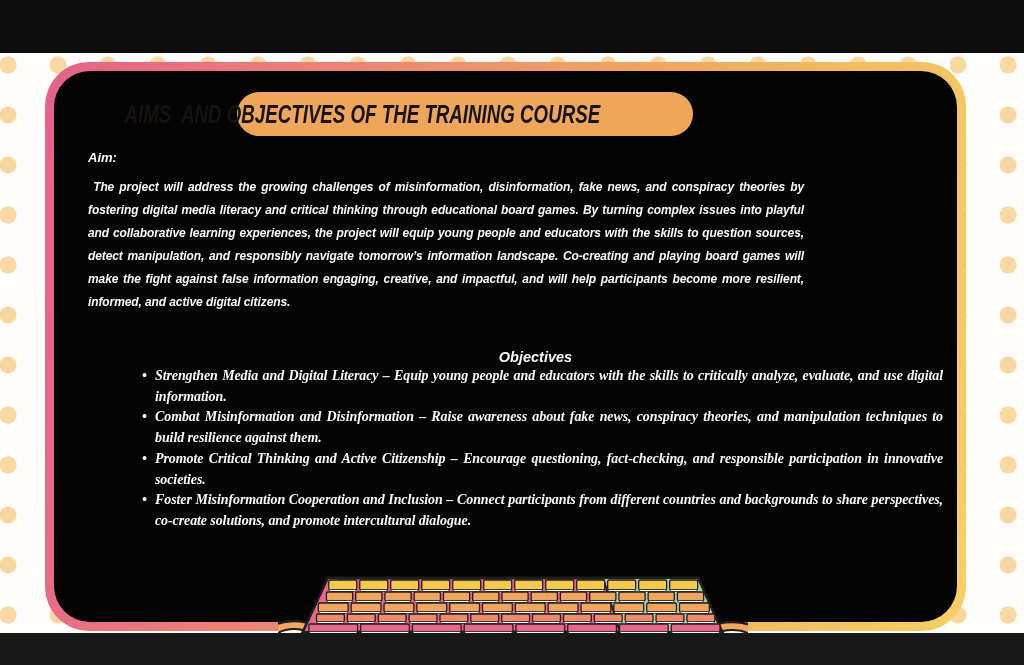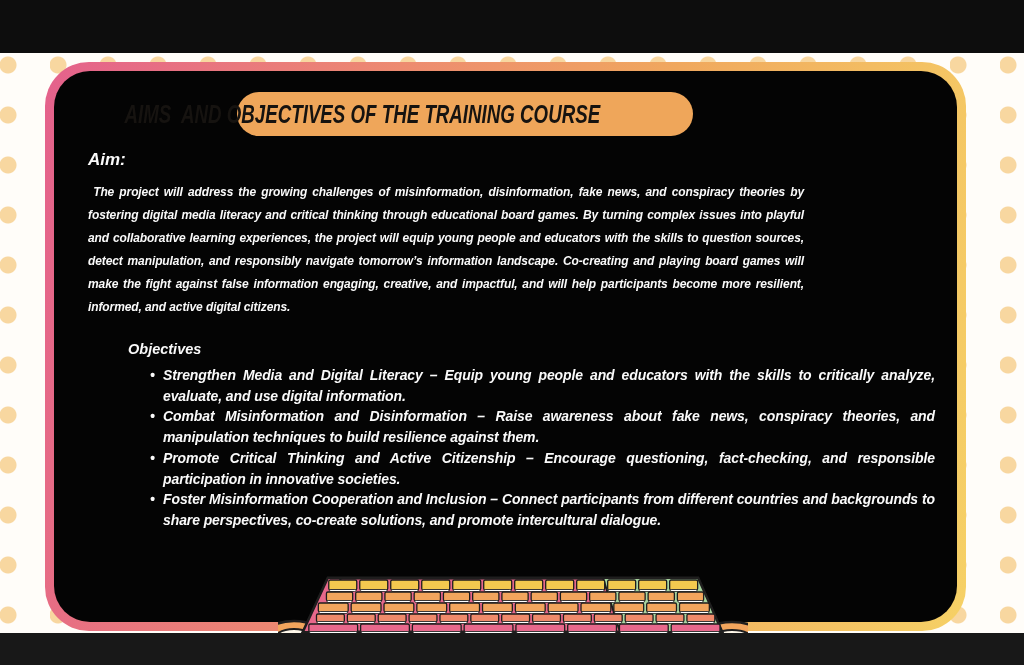--- a/index.html
+++ b/index.html
@@ -16,26 +16,26 @@
     border-radius:44px;
     background:linear-gradient(100deg,#E4618C 0%,#ED8B70 35%,#F0A85E 62%,#F6D166 100%);
     box-sizing:border-box;padding:9px;}
   .card{position:relative;width:100%;height:100%;background:#040404;border-radius:36px;
     color:#fafafa;}
   .title-pill{position:absolute;left:183px;top:21px;width:456px;height:44px;
     background:#EFA65A;border-radius:22px;display:flex;align-items:center;justify-content:flex-end;}
   .title-pill h1{margin:0;font-size:26px;font-weight:bold;font-style:italic;
     color:#161310;letter-spacing:0px;white-space:pre;transform:scaleX(0.72);transform-origin:center;}
   .aim-block{position:absolute;left:34px;top:79px;width:716px;}
-  .aim-label{margin:0 0 11px 0;font-size:17px;font-weight:bold;font-style:italic;}
+  .aim-label{margin:0 0 11px 0;font-size:13px;font-weight:bold;font-style:italic;}
   .aim-text{margin:0;font-size:12px;font-weight:bold;font-style:italic;line-height:23px;
     text-align:justify;white-space:pre-wrap;letter-spacing:-0.1px;}
   .objectives-block{position:absolute;left:74px;top:266px;width:815px;}
-  .objectives-label{margin:4px 0 1px 0;font-size:14.5px;font-weight:bold;font-style:italic;}
-  .objectives-list{margin:8px;padding:0 0 0 27px;list-style:none;}
+  .objectives-label{margin:12px 0 1px 0;font-size:14.5px;font-weight:bold;font-style:italic;text-align:center;}
+  .objectives-list{margin:0;padding:0 0 0 27px;list-style:none;font-family:Liberation Serif, serif;}
   .objectives-list li{position:relative;font-size:14px;font-weight:bold;font-style:italic;
     line-height:20.7px;text-align:justify;letter-spacing:-0.1px;}
   .objectives-list li::before{content:"•";position:absolute;left:-13px;top:0;}
   .kb-svg{position:absolute;left:278px;top:521px;width:470px;height:62px;z-index:2;}
 </style>
 </head>
 <body>
 
 <div class="stage">
   <div class="slide-bg">

